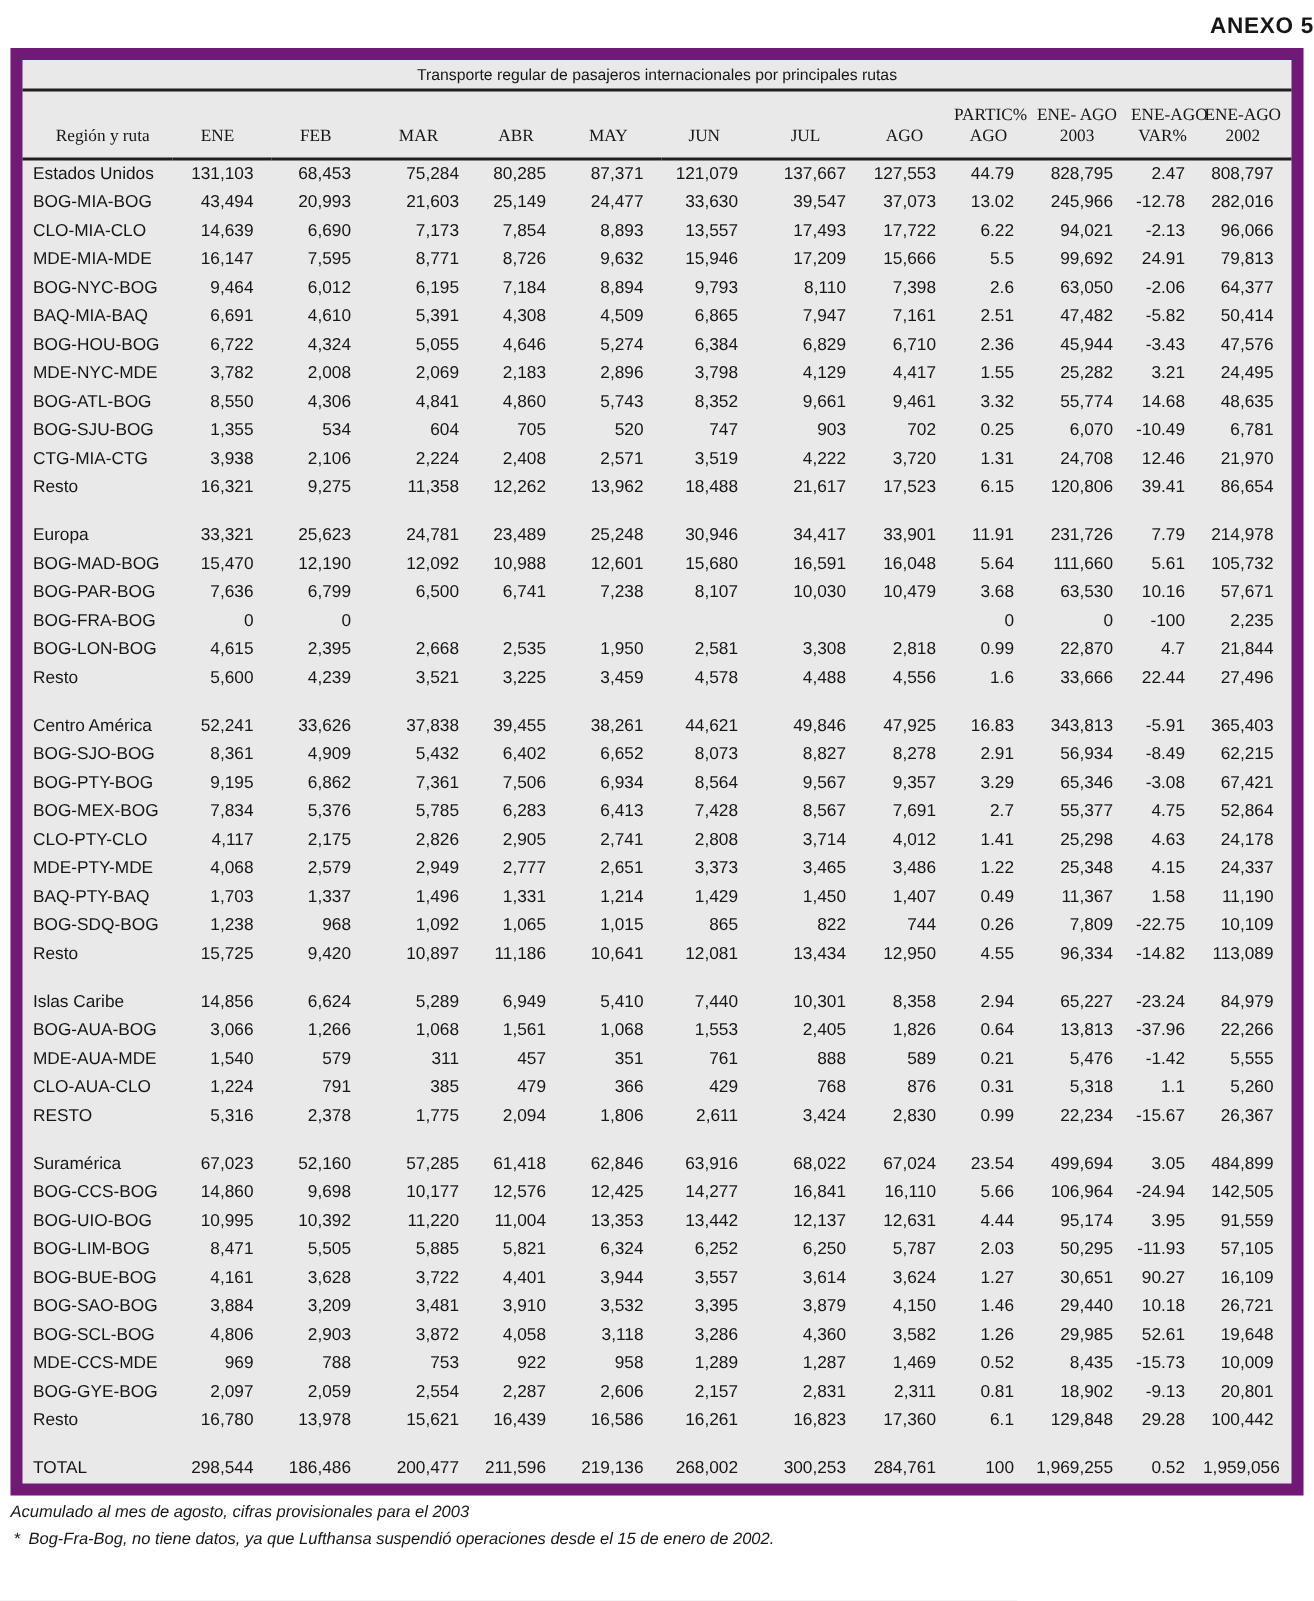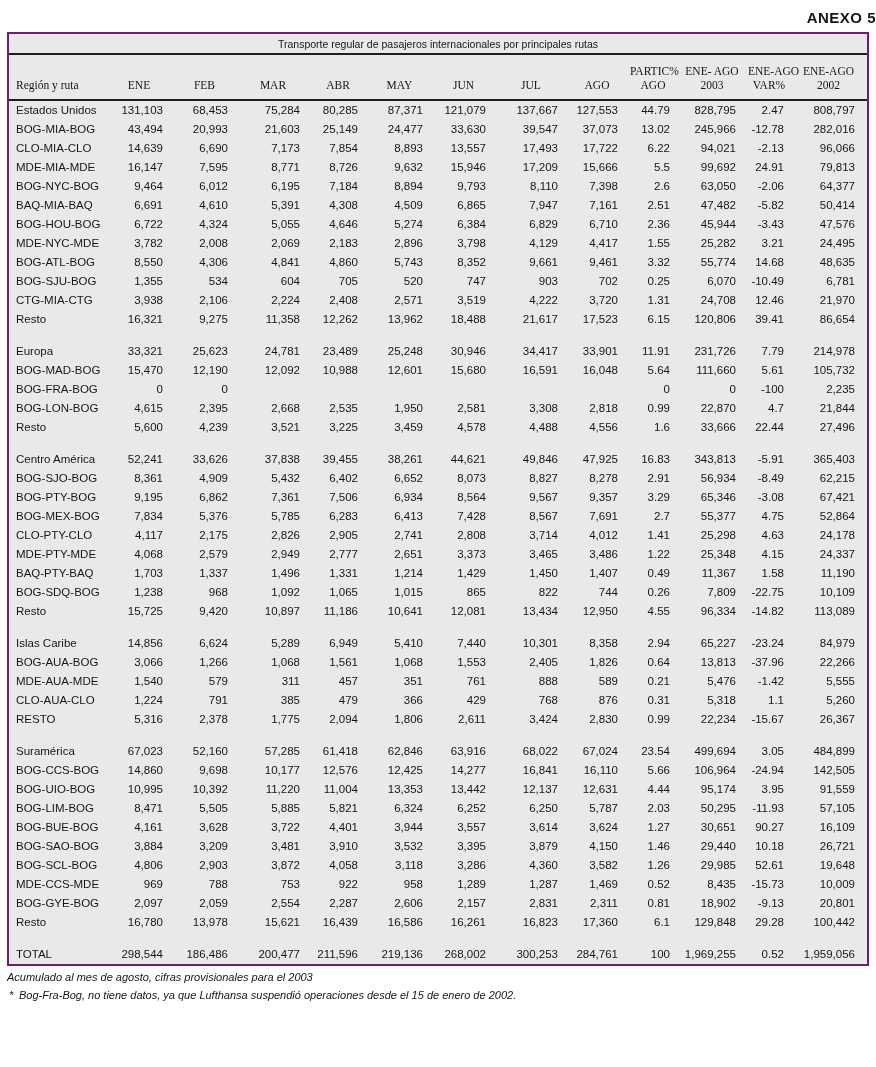--- a/index.html
+++ b/index.html
@@ -14,21 +14,21 @@
   .doc-title {
     text-align: right;
     font-weight: bold;
     font-size: 15px;
     letter-spacing: 0.5px;
     padding-top: 9px;
     height: 27px;
   }
   .frame {
     margin: 5px 7px 0 7px;
-    border: 2px solid #701a75;
+    border: 8px solid #701a75;
     background: #e9e9e9;
   }
   .tbl-title {
     text-align: center;
     font-size: 10.5px;
     padding: 4px 0 3px 0;
     border-bottom: 2px solid #1f1f1f;
   }
   table {
     width: 100%;
@@ -40,21 +40,21 @@
     vertical-align: bottom;
     font-weight: normal;
     text-align: center;
     padding: 9px 6px 7px 0;
     border-bottom: 2px solid #1f1f1f;
     line-height: 14px;
     white-space: nowrap;
     font-family: Liberation Serif, serif;
   }
   thead th.lbl {
-    text-align: left;
+    text-align: center;
     padding-left: 7px;
     padding-right: 0;
   }
   td {
     height: 19px;
     text-align: right;
     padding: 0 12px 0 0;
     white-space: nowrap;
     overflow: hidden;
     line-height: 19px;
@@ -353,20 +353,35 @@
             <td>12,601</td>
             <td>15,680</td>
             <td>16,591</td>
             <td>16,048</td>
             <td>5.64</td>
             <td>111,660</td>
             <td>5.61</td>
             <td>105,732</td>
           </tr>
           <tr>
+            <td class="lbl">BOG-PAR-BOG</td>
+            <td>7,636</td>
+            <td>6,799</td>
+            <td>6,500</td>
+            <td>6,741</td>
+            <td>7,238</td>
+            <td>8,107</td>
+            <td>10,030</td>
+            <td>10,479</td>
+            <td>3.68</td>
+            <td>63,530</td>
+            <td>10.16</td>
+            <td>57,671</td>
+          </tr>
+          <tr>
             <td class="lbl">BOG-FRA-BOG</td>
             <td>0</td>
             <td>0</td>
             <td></td>
             <td></td>
             <td></td>
             <td></td>
             <td></td>
             <td></td>
             <td>0</td>

